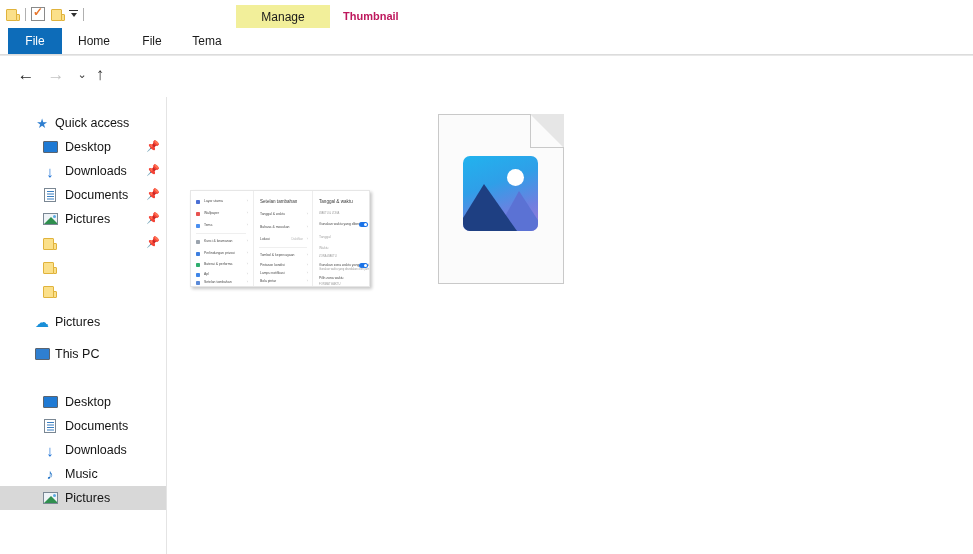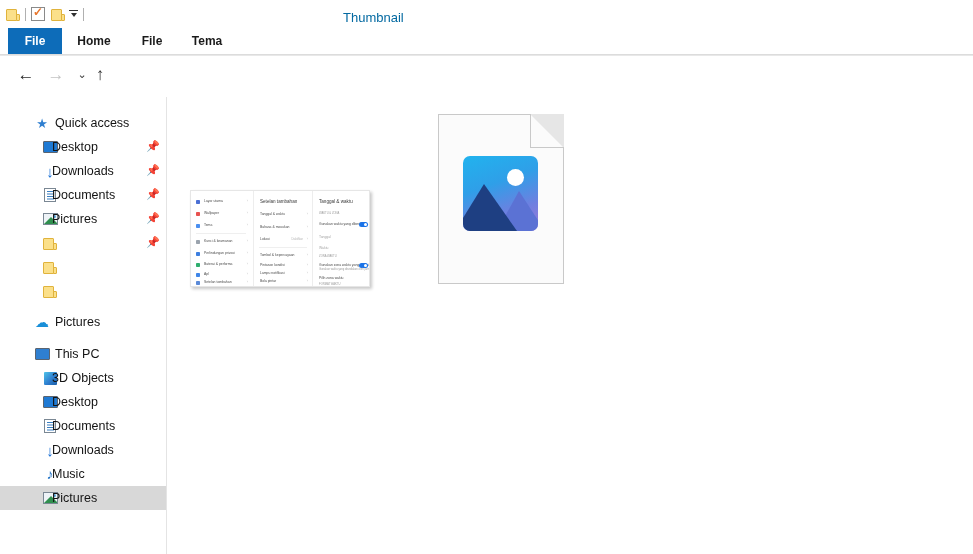--- a/index.html
+++ b/index.html
@@ -109,42 +109,42 @@
     background: #f2ef9a;
     display: flex;
     align-items: center;
     justify-content: center;
     font-size: 12px;
     color: #1a1a1a;
   }
   .window-title {
     position: absolute;
     left: 343px; top: 10px;
-    font-size: 13px;
-    color: #0369a1;
+    font-size: 11px;
+    color: #be185d;
+    font-weight: bold;
   }
 
   
   .tabstrip {
     position: absolute;
     left: 0; top: 28px;
     width: 973px; height: 26px;
     background: #ffffff;
   }
   .tab {
     position: absolute;
     top: 0;
     height: 26px;
     display: flex;
     align-items: center;
     justify-content: center;
     font-size: 12px;
     color: #1a1a1a;
     cursor: default;
-    font-weight: bold;
   }
   .tab.file {
     left: 8px; width: 54px;
     background: #0d6cb9;
     color: #ffffff;
   }
   .tab.home  { left: 68px;  width: 52px; text-align: center; }
   .tab.share { left: 126px; width: 52px; }
   .tab.view  { left: 182px; width: 50px; }
   .tab.picture-tools {
@@ -252,21 +252,21 @@
     left: 146px;
     width: 12px; height: 12px;
     color: #7a8793;
     font-size: 11px;
     line-height: 1;
   }
   
   .lvl0 .ic  { left: 34px; }
   .lvl0 .lbl { left: 55px; }
   .lvl1 .ic  { left: 42px; }
-  .lvl1 .lbl { left: 52px; }
+  .lvl1 .lbl { left: 65px; }
 
   
   .ic-star  { color: #2f7fd0; font-size: 13px; }
   .ic-cloud { color: #1a8fd8; font-size: 14px; }
   .monitor {
     width: 15px; height: 12px;
     border: 1.5px solid #5a6470;
     box-sizing: border-box;
     background: #2f7fd0;
     border-radius: 1px;
@@ -532,20 +532,21 @@
     <div class="folder-ic">
       <div class="body"></div>
         <div class="tab"></div>
     </div>
     <div class="qat-chev">
       <span class="chev-glyph"></span>
     </div>
     <div class="qat-sep"></div>
   </div>
 
+  <div class="ctx-tab-header">Manage</div>
 
   <div class="window-title">Thumbnail</div>
 </div>
 
 <div class="tabstrip">
   <div class="tab file">File</div>
   <div class="tab home">Home</div>
   <div class="tab share">File</div>
   <div class="tab view">Tema</div>
 </div>
@@ -643,26 +644,20 @@
     <span class="lbl">Pictures</span>
   </div>
 
   <div class="nav-row lvl0" style="top:245px;">
     <span class="ic">
         <span class="monitor"></span>
       </span>
     <span class="lbl">This PC</span>
   </div>
 
-  <div class="nav-row lvl1" style="top:269px;">
-    <span class="ic">
-        <span class="obj3d-ic"></span>
-      </span>
-    <span class="lbl">3D Objects</span>
-  </div>
 
   <div class="nav-row lvl1" style="top:293px;">
     <span class="ic">
         <span class="desktop-ic"></span>
       </span>
     <span class="lbl">Desktop</span>
   </div>
 
   <div class="nav-row lvl1" style="top:317px;">
     <span class="ic">

